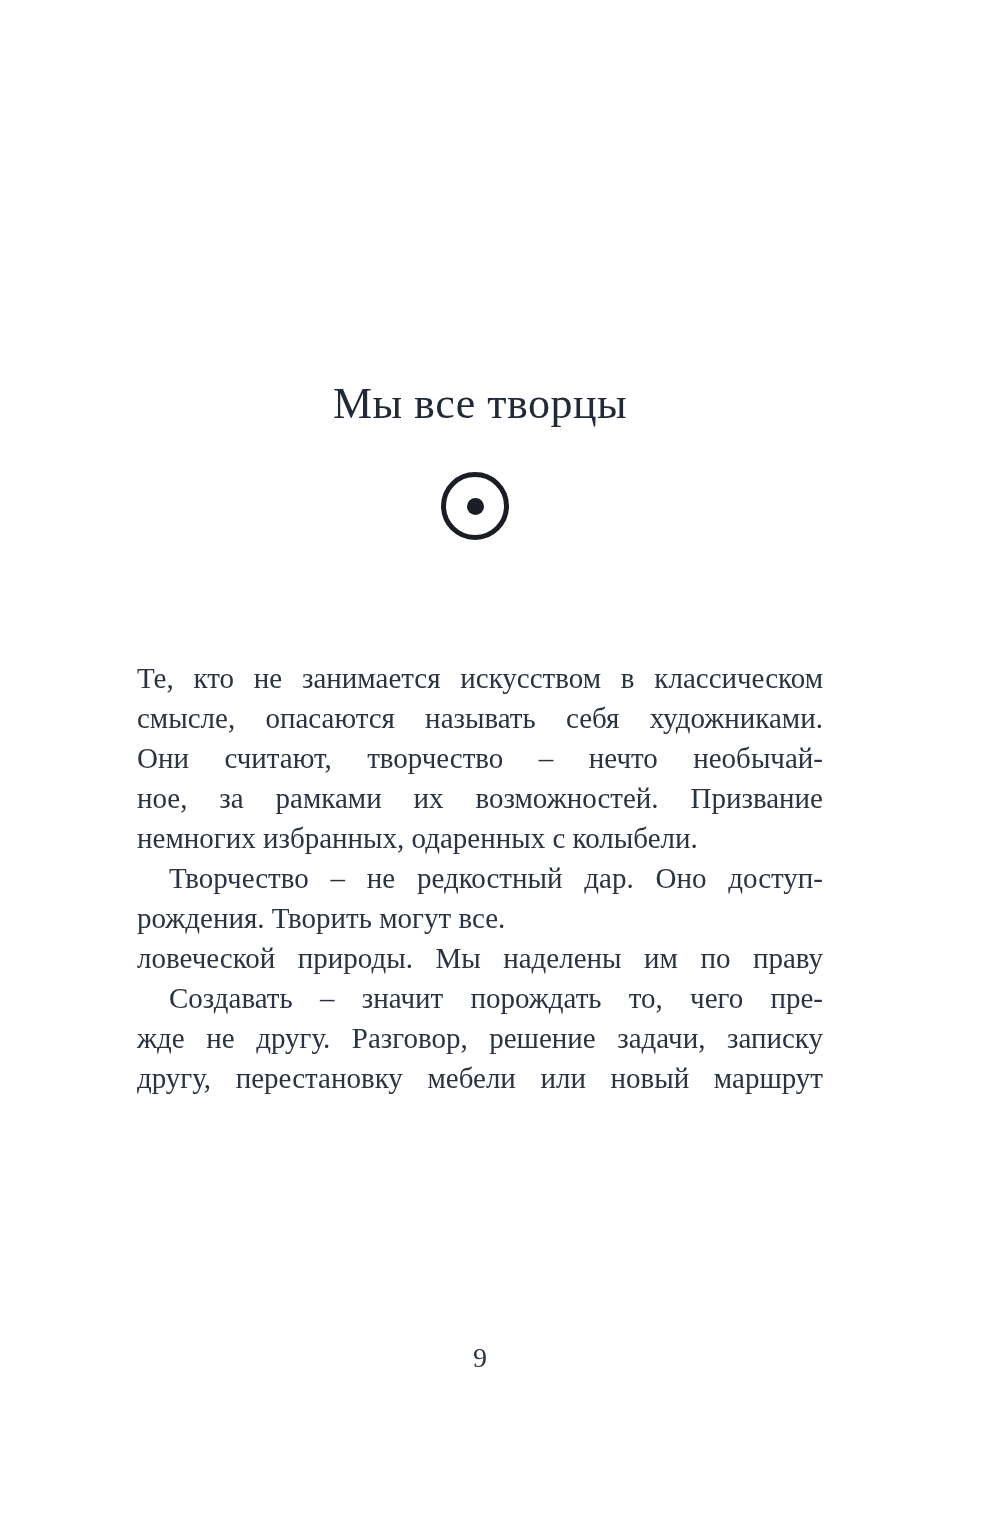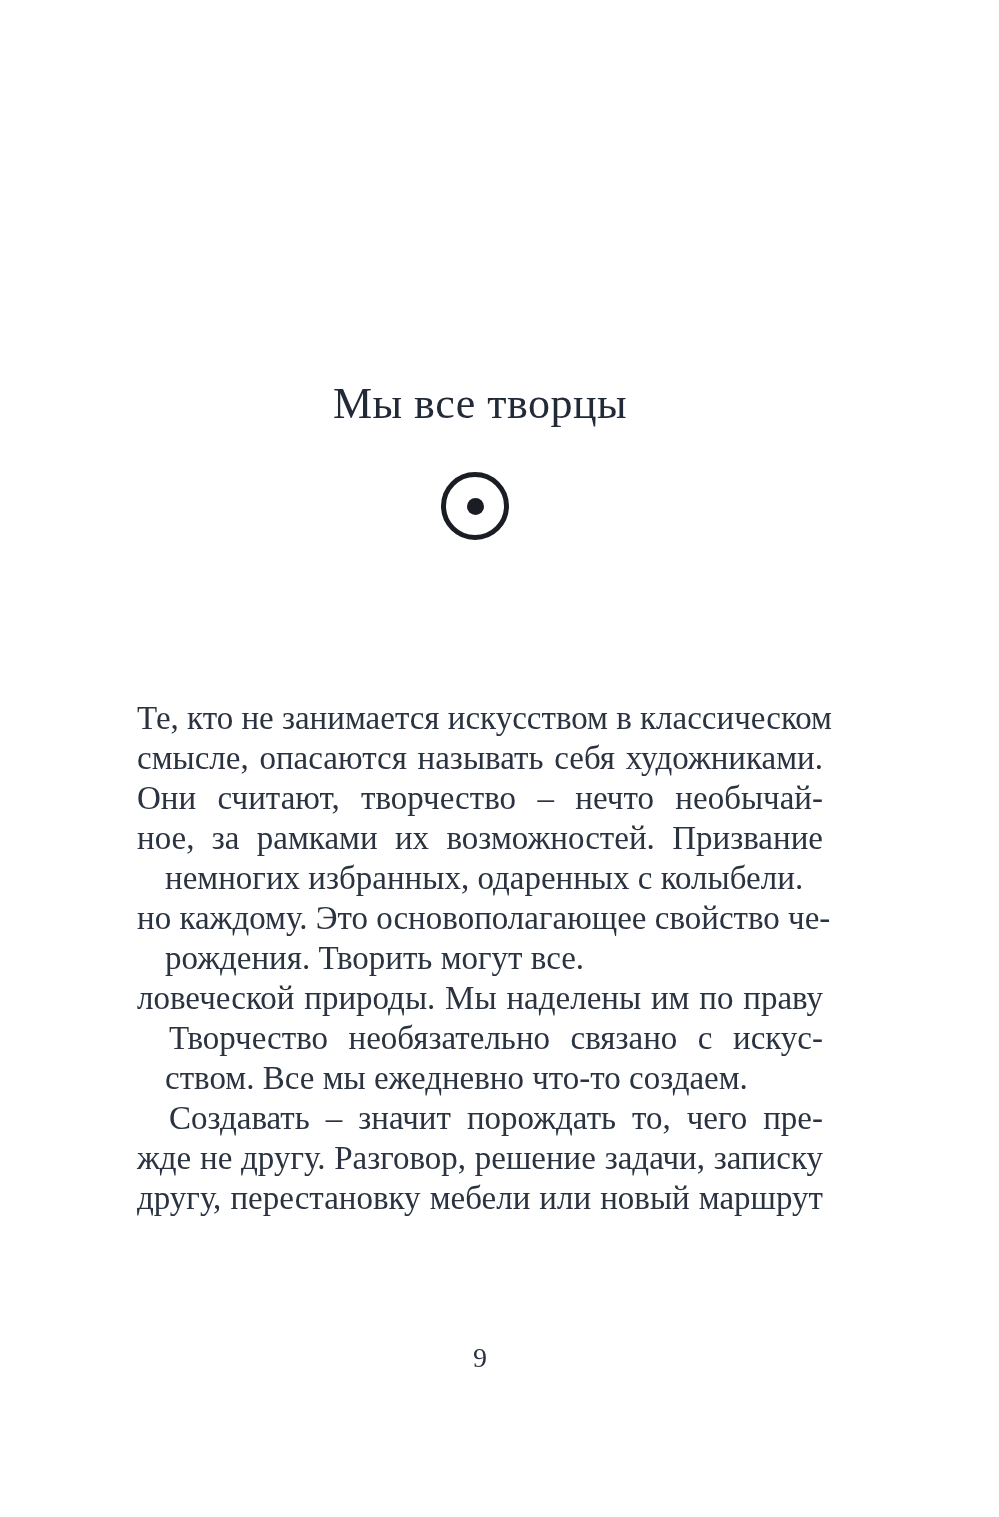--- a/index.html
+++ b/index.html
@@ -45,38 +45,37 @@
     top: 50%;
     width: 17px;
     height: 17px;
     margin: -8px 0 0 -8px;
     border-radius: 50%;
     background: var(--ornament-ink);
   }
   .body-text {
     position: absolute;
     left: 137px;
-    top: 698px;
+    top: 658px;
     width: 686px;
-    font-size: 33px;
+    font-size: 29px;
     line-height: 40px;
     color: var(--body-ink);
   }
   .para { margin: 0; }
   .line {
     height: 40px;
     white-space: nowrap;
     text-align: justify;
     text-align-last: justify;
     overflow: visible;
   }
   .line.last {
     text-align: left;
     text-align-last: left;
-    margin-left: 28px;
   }
   .line.indent { padding-left: 32px; }
   .page-number {
     position: absolute;
     left: 137px;
     top: 1340px;
     width: 686px;
     text-align: center;
     font-size: 28px;
     line-height: 36px;
@@ -95,27 +94,23 @@
 
   <div class="body-text" id="body-text">
       <div class="para">
         <div class="line">Те, кто не занимается искусством в классическом</div>
         <div class="line">смысле, опасаются называть себя художниками.</div>
         <div class="line">Они считают, творчество – нечто необычай-</div>
         <div class="line">ное, за рамками их возможностей. Призвание</div>
         <div class="line last">немногих избранных, одаренных с колыбели.</div>
       </div>
       <div class="para">
-        <div class="line">но каждому. Это основополагающее свойство че-</div>
+        <div class="line indent">Творчество – не редкостный дар. Оно доступ-</div>
         <div class="line last">рождения. Творить могут все.</div>
         <div class="line">ловеческой природы. Мы наделены им по праву</div>
-      </div>
-      <div class="para">
-        <div class="line indent">Творчество необязательно связано с искус-</div>
-        <div class="line last">ством. Все мы ежедневно что-то создаем.</div>
       </div>
       <div class="para">
         <div class="line indent">Создавать – значит порождать то, чего пре-</div>
         <div class="line">жде не другу. Разговор, решение задачи, записку</div>
         <div class="line">другу, перестановку мебели или новый маршрут</div>
       </div>
     </div>
 
   <div class="page-number">9</div>
 </div>

